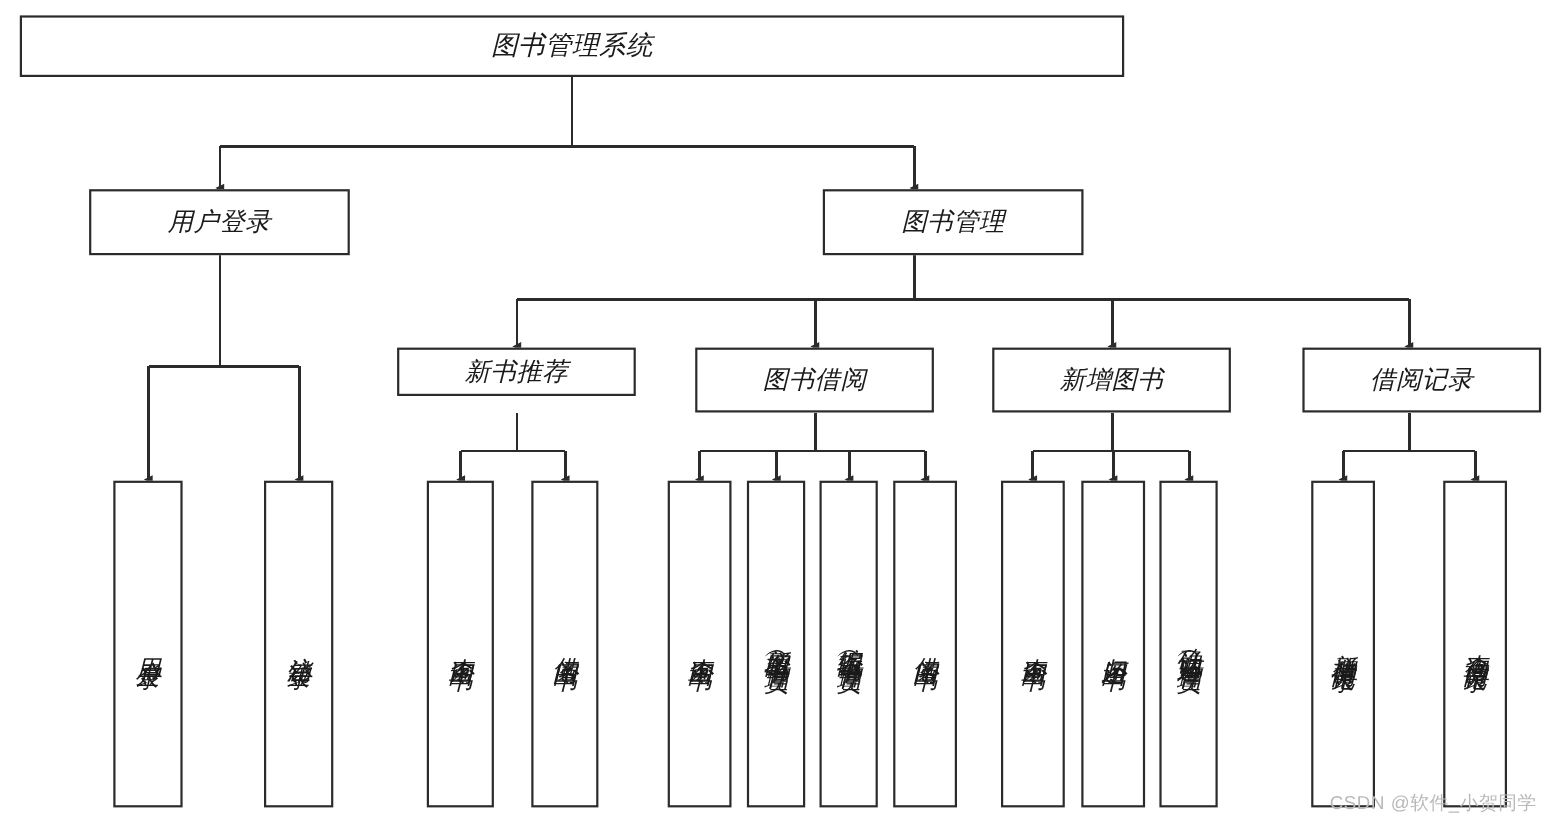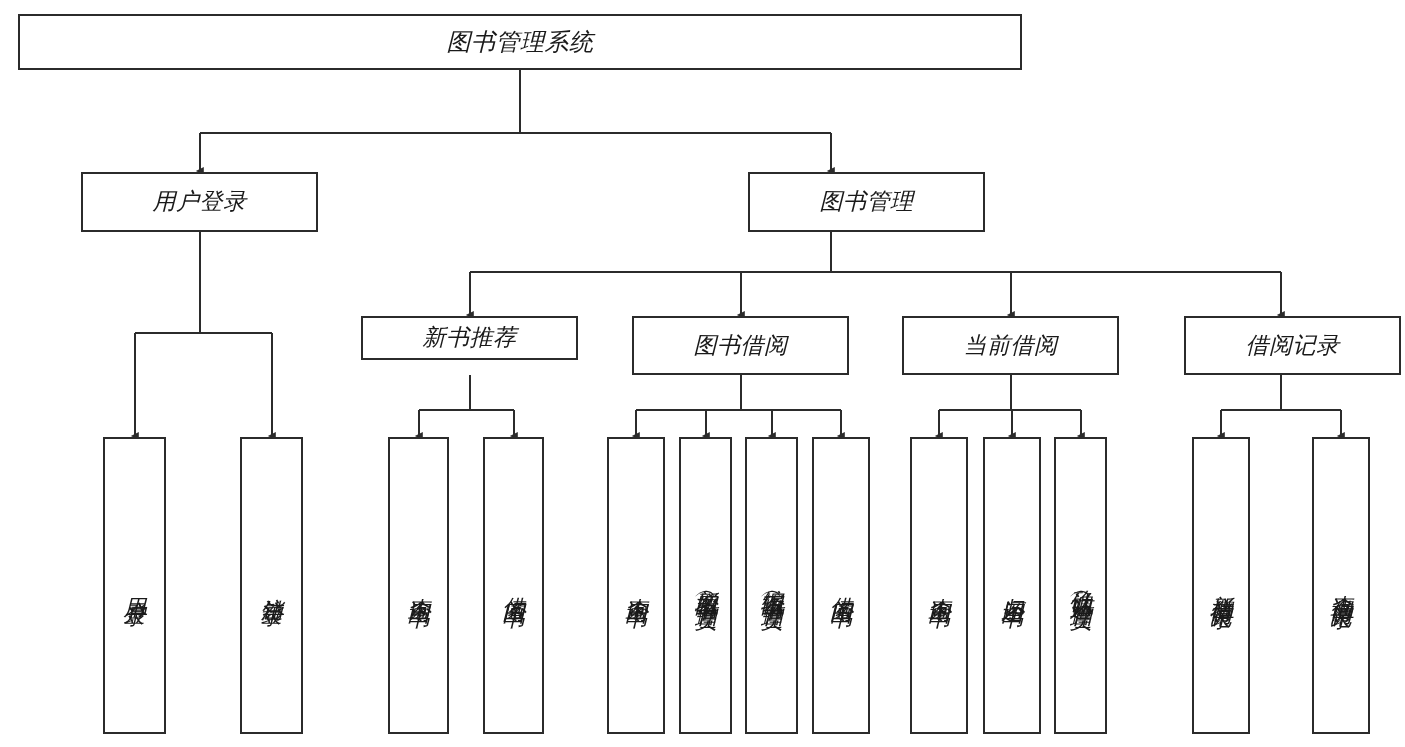--- a/index.html
+++ b/index.html
@@ -126,21 +126,21 @@
       <div class="node-box level-2" style="left: 712px; top: 172px; width: 237px; height: 60px; margin-left: 36px;">
         <span class="node-label">图书管理</span>
       </div>
       <div class="node-box level-3" style="left: 361px; top: 316px; width: 217px; height: 44px;">
         <span class="node-label">新书推荐</span>
       </div>
       <div class="node-box level-3" style="left: 632px; top: 316px; width: 217px; height: 59px;">
         <span class="node-label">图书借阅</span>
       </div>
       <div class="node-box level-3" style="left: 902px; top: 316px; width: 217px; height: 59px;">
-        <span class="node-label">当前借阅</span>
+        <span class="node-label">新增图书</span>
       </div>
       <div class="node-box level-3" style="left: 1184px; top: 316px; width: 217px; height: 59px;">
         <span class="node-label">借阅记录</span>
       </div>
       <div class="node-box level-4 vertical" style="left: 103px; top: 437px; width: 63px; height: 297px;">
         <span class="node-label">用户登录</span>
       </div>
       <div class="node-box level-4 vertical" style="left: 240px; top: 437px; width: 63px; height: 297px;">
         <span class="node-label">注销登录</span>
       </div>
@@ -172,13 +172,14 @@
         <span class="node-label">确认归还（管理员）</span>
       </div>
       <div class="node-box level-4 vertical" style="left: 1192px; top: 437px; width: 58px; height: 297px;">
         <span class="node-label">新增借阅记录</span>
       </div>
       <div class="node-box level-4 vertical" style="left: 1312px; top: 437px; width: 58px; height: 297px;">
         <span class="node-label">查询借阅记录</span>
       </div>
     </div>
 
+  <div class="watermark">CSDN @软件_小贺同学</div>
 </div>
 
 </body></html>

